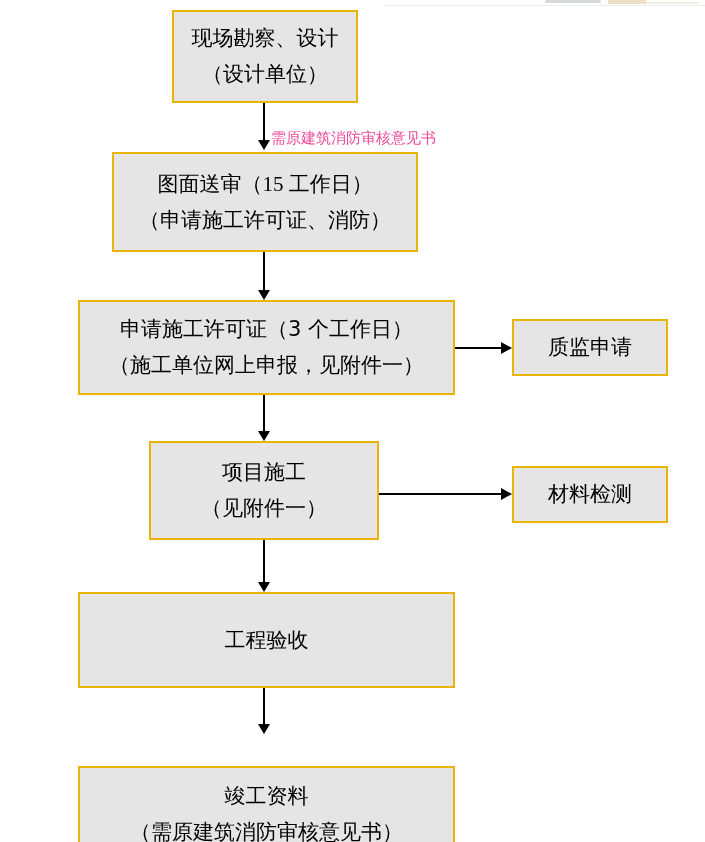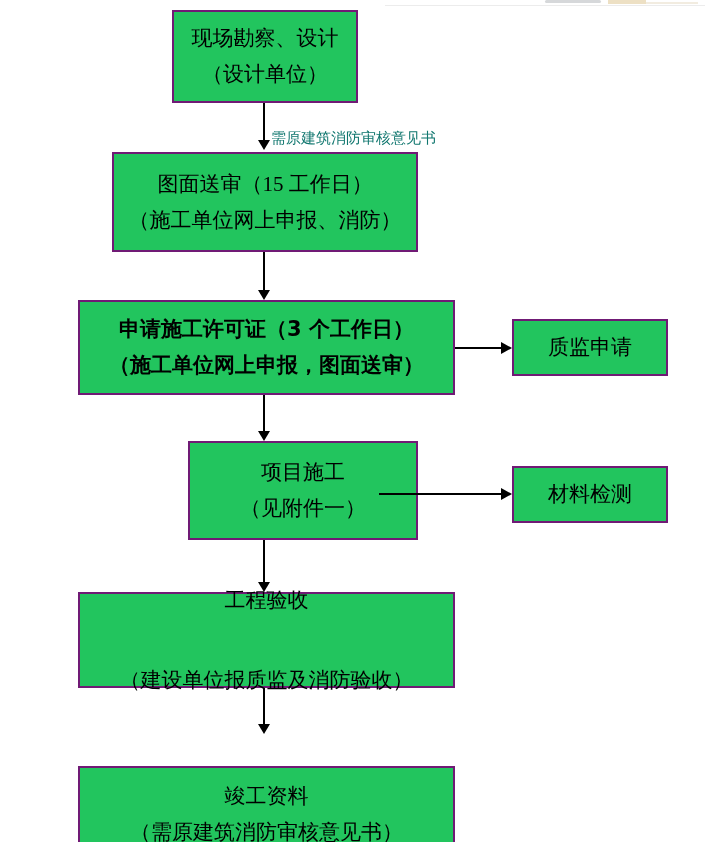--- a/index.html
+++ b/index.html
@@ -52,22 +52,22 @@
   
   #flowchart {
     position: absolute;
     left: 0; top: 0;
     width: 705px; height: 842px;
   }
 
   .node {
     position: absolute;
     box-sizing: border-box;
-    border: 2px solid #701a75;
-    background: #22c55e;
+    border: 2px solid #eab308;
+    background: #e5e5e5;
     display: flex;
     flex-direction: column;
     align-items: center;
     justify-content: center;
     text-align: center;
     line-height: 1.28;
   }
   .node .line {
     display: block;
     white-space: nowrap;
@@ -104,21 +104,21 @@
     border-top: 6px solid transparent;
     border-bottom: 6px solid transparent;
     border-left: 11px solid #000000;
   }
 
   .edge-note {
     position: absolute;
     font-size: 15px;
     white-space: nowrap;
     line-height: 1;
-    color: #0f766e;
+    color: #ec4899;
   }
 </style>
 </head>
 <body>
 
 <div id="top-artifacts">
   <div class="artifact-divider"></div>
   <div class="artifact-gray-pill"></div>
   <div class="artifact-tan-pill"></div>
   <div class="artifact-tan-trail"></div>
@@ -130,59 +130,58 @@
     <span class="line">现场勘察、设计</span>
     <span class="line">（设计单位）</span>
   </div>
 
   <div class="v-line" style="left:263px; top:103px; height:40px;"></div>
   <div class="arrow-down" style="left:258px; top:140px;"></div>
   <div class="edge-note" style="left:271px; top:131px;">需原建筑消防审核意见书</div>
 
   <div class="node main" style="left:112px; top:152px; width:306px; height:100px;font-family:Liberation Serif, serif;">
     <span class="line">图面送审（15 工作日）</span>
-    <span class="line">（施工单位网上申报、消防）</span>
+    <span class="line">（申请施工许可证、消防）</span>
   </div>
 
   <div class="v-line" style="left:263px; top:252px; height:40px;"></div>
   <div class="arrow-down" style="left:258px; top:290px;"></div>
 
-  <div class="node main" style="left:78px; top:300px; width:377px; height:95px;font-weight:bold;">
+  <div class="node main" style="left:78px; top:300px; width:377px; height:95px;">
     <span class="line">申请施工许可证（3 个工作日）</span>
-    <span class="line">（施工单位网上申报，图面送审）</span>
+    <span class="line">（施工单位网上申报，见附件一）</span>
   </div>
 
   <div class="h-line" style="left:455px; top:347px; width:50px;"></div>
   <div class="arrow-right" style="left:501px; top:342px;"></div>
 
   <div class="node side" style="left:512px; top:319px; width:156px; height:57px;">
     <span class="line">质监申请</span>
   </div>
 
   <div class="v-line" style="left:263px; top:395px; height:38px;"></div>
   <div class="arrow-down" style="left:258px; top:431px;"></div>
 
-  <div class="node main" style="left:149px; top:441px; width:230px; height:99px;margin-left:39px;">
+  <div class="node main" style="left:149px; top:441px; width:230px; height:99px;">
     <span class="line">项目施工</span>
     <span class="line">（见附件一）</span>
   </div>
 
   <div class="h-line" style="left:379px; top:493px; width:126px;"></div>
   <div class="arrow-right" style="left:501px; top:488px;"></div>
 
   <div class="node side" style="left:512px; top:466px; width:156px; height:57px;">
     <span class="line">材料检测</span>
   </div>
 
   <div class="v-line" style="left:263px; top:540px; height:44px;"></div>
   <div class="arrow-down" style="left:258px; top:582px;"></div>
 
   <div class="node main" style="left:78px; top:592px; width:377px; height:96px;gap:44px;">
     <span class="line">工程验收</span>
-    <span class="line">（建设单位报质监及消防验收）</span>
   </div>
 
   <div class="v-line" style="left:263px; top:688px; height:38px;"></div>
   <div class="arrow-down" style="left:258px; top:724px;"></div>
 
   <div class="node main" style="left:78px; top:733px; width:377px; height:97px;margin-top:33px;">
     <span class="line">竣工资料</span>
     <span class="line">（需原建筑消防审核意见书）</span>
   </div>
 

